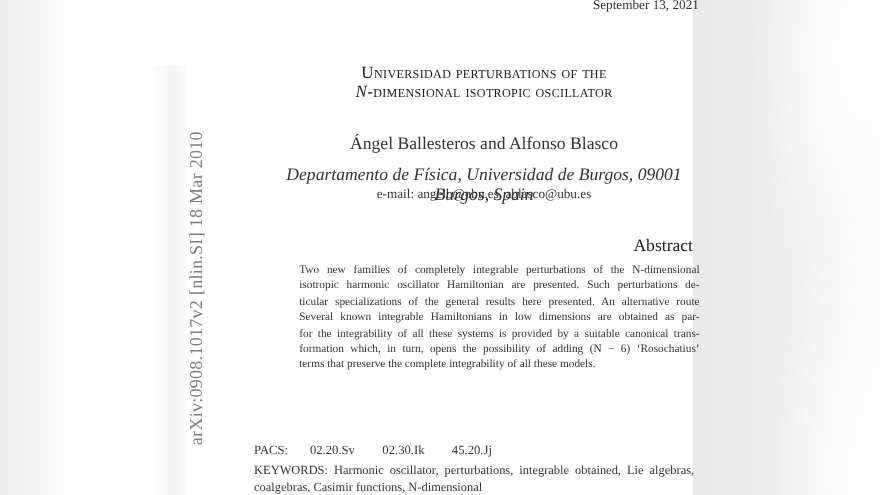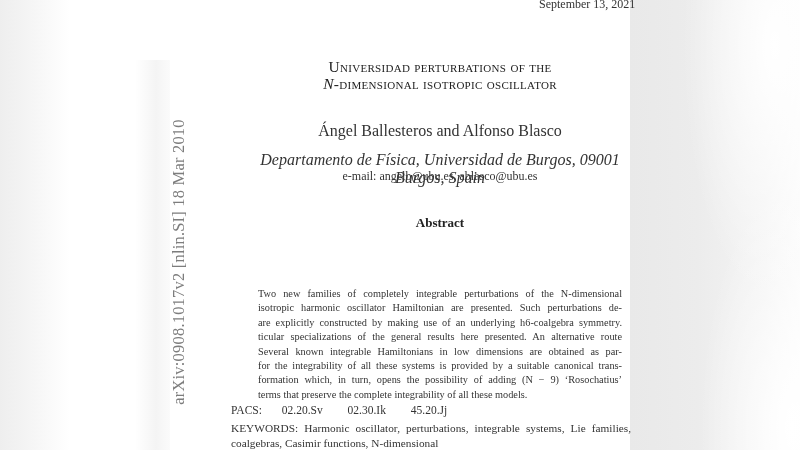--- a/index.html
+++ b/index.html
@@ -41,24 +41,24 @@
     position: absolute; left: 250px; width: 380px; text-align: center;
     font-size: 15.5px; color: #222; font-variant: small-caps; letter-spacing: 0.3px;
   }
   .title.l1 { top: 58px; }
   .title.l2 { top: 75px; }
   .title i { font-variant: normal; }
   .center { position: absolute; left: 250px; width: 380px; text-align: center; color: #333; }
   .authors { top: 122px; font-size: 16px; }
   .affil { top: 151px; font-size: 16px; font-style: italic; }
   .email { top: 169px; font-size: 12px; }
-  .abs-head { top: 215px; font-size: 13px; font-weight: bold; color: #222; }
+  .abs-head { top: 215px; font-size: 16px; font-weight: normal; color: #222; text-align: right; }
   .abstract {
-    position: absolute; left: 258px; top: 239px; width: 364px;
-    font-size: 10.3px; line-height: 14.4px; color: #333; text-align: justify; margin-top: 48px;
+    position: absolute; left: 272px; top: 239px; width: 364px;
+    font-size: 10.3px; line-height: 14.4px; color: #333; text-align: justify;
   }
   .abstract .line { display: block; white-space: nowrap; text-align: justify; text-align-last: justify; }
   .abstract .line.last { text-align-last: left; }
   .pacs {
     position: absolute; left: 231px; top: 404px; font-size: 11.5px; color: #333; white-space: nowrap;
   }
   .pacs span { margin-right: 22px; margin-top: 48px; }
   .pacs span.lbl { margin-right: 17px; }
   .keywords {
     position: absolute; left: 231px; top: 421px; width: 400px; font-size: 11.3px; line-height: 15px; color: #333;
@@ -83,31 +83,30 @@
 
 <div class="center authors">Ángel Ballesteros and Alfonso Blasco</div>
 <div class="center affil">Departamento de Física, Universidad de Burgos, 09001 Burgos, Spain</div>
 <div class="center email">e-mail: angelb@ubu.es, ablasco@ubu.es</div>
 
 <div class="center abs-head">Abstract</div>
 
 <div class="abstract">
   <span class="line">Two new families of completely integrable perturbations of the N-dimensional</span>
   <span class="line">isotropic harmonic oscillator Hamiltonian are presented. Such perturbations de-</span>
-  <span class="line">are explicitly constructed by making use of an underlying h6-coalgebra symmetry.</span>
   <span class="line">ticular specializations of the general results here presented. An alternative route</span>
   <span class="line">Several known integrable Hamiltonians in low dimensions are obtained as par-</span>
   <span class="line">for the integrability of all these systems is provided by a suitable canonical trans-</span>
-  <span class="line">formation which, in turn, opens the possibility of adding (N − 9) ‘Rosochatius’</span>
+  <span class="line">formation which, in turn, opens the possibility of adding (N − 6) ‘Rosochatius’</span>
   <span class="line last">terms that preserve the complete integrability of all these models.</span>
 </div>
 
 <div class="pacs">
   <span class="lbl">PACS:</span>
   <span>02.20.Sv</span>
   <span>02.30.Ik</span>
   <span>45.20.Jj</span>
 </div>
 
 <div class="keywords">
-  <span class="line first">KEYWORDS: Harmonic oscillator, perturbations, integrable systems, Lie families,</span>
+  <span class="line first">KEYWORDS: Harmonic oscillator, perturbations, integrable obtained, Lie algebras,</span>
   <span class="line">coalgebras, Casimir functions, N-dimensional</span>
 </div>
 
 </body></html>

